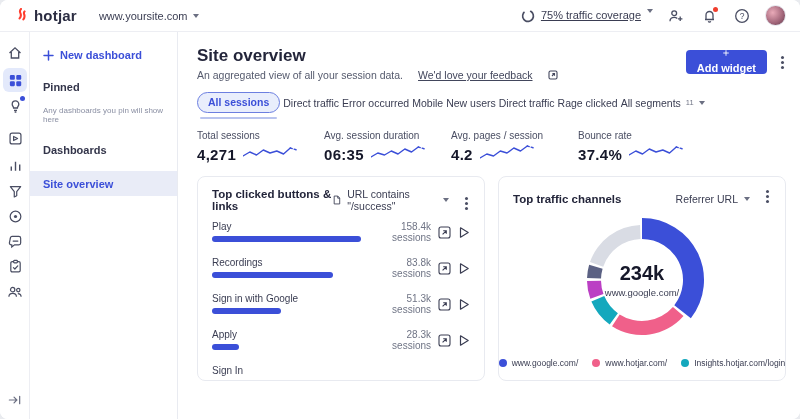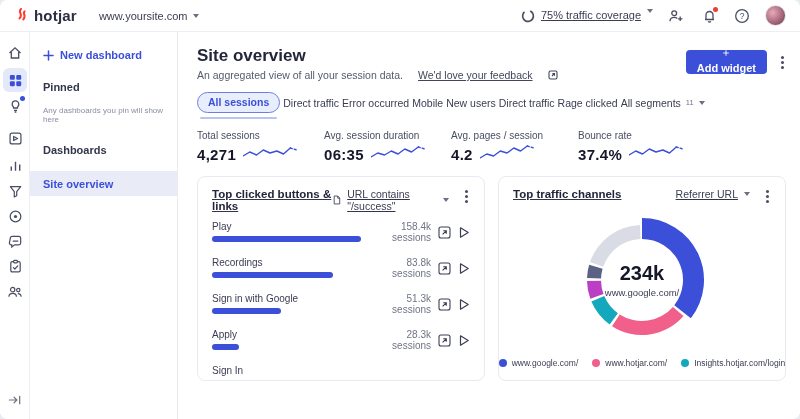--- a/index.html
+++ b/index.html
@@ -58,21 +58,21 @@
                padding:0 12px;font-size:11px;font-weight:700;color:#3b4fd8;cursor:pointer;font-family:inherit;}
   
   .metrics{display:flex;margin-top:17px;}
   .metric{flex:0 0 127px;}
   .m-label{font-size:10px;color:#4a4e63;}
   .m-row{display:flex;align-items:flex-end;gap:7px;margin-top:2px;}
   .m-value{font-size:15px;font-weight:700;color:#16182a;letter-spacing:.3px;}
   
   .cards{display:flex;gap:13px;margin-top:13px;}
   .card{width:288px;height:205px;border:1px solid #e8eaf0;border-radius:8px;padding:11px 14px;overflow:hidden;background:#fff;}
-  .card-head{display:flex;align-items:flex-start;text-decoration:underline;}
+  .card-head{display:flex;align-items:flex-end;}
   .card-title{font-size:11.5px;font-weight:700;color:#23253a;}
   .card-filter{display:flex;align-items:center;gap:6px;font-size:10.5px;color:#3a3d52;cursor:pointer;margin-left:auto;margin-right:14px;}
   
   .bars{margin-top:9px;}
   .b-row{display:flex;align-items:flex-start;margin-bottom:14px;}
   .b-left{width:150px;}
   .b-label{font-size:10px;color:#3a3d52;margin-bottom:4px;}
   .b-track{height:6px;}
   .b-bar{height:6px;border-radius:3px;background:var(--accent,#3b4fd8);}
   .b-right{display:flex;align-items:center;gap:7px;margin-left:6px;}

